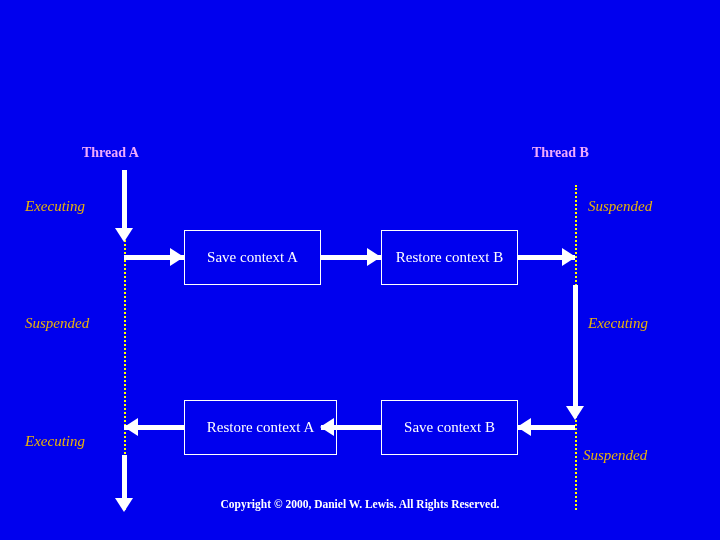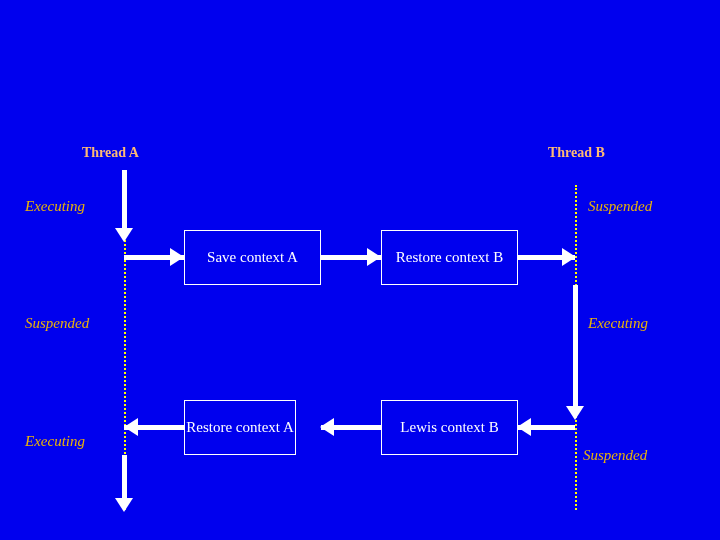--- a/index.html
+++ b/index.html
@@ -26,27 +26,27 @@
     color: #ffffff;
     font-family: "Liberation Serif", serif;
     font-size: 33px;
     font-weight: normal;
     letter-spacing: 0.2px;
   }
 
   
   .col-head {
     position: absolute;
-    color: #fdba74;
+    color: #f0abfc;
     font-family: "Liberation Serif", serif;
     font-size: 14px;
     font-weight: bold;
   }
   .head-a { left: 82px;  top: 145px; }
-  .head-b { left: 548px; top: 145px; }
+  .head-b { left: 532px; top: 145px; }
 
   
   .state {
     position: absolute;
     color: #eab308;
     font-family: "Liberation Serif", serif;
     font-size: 15px;
     font-style: italic;
   }
   .st-a-exec  { left: 25px;  top: 198px; }
@@ -66,21 +66,21 @@
     display: flex;
     align-items: center;
     justify-content: center;
     text-align: center;
     line-height: 1.15;
     box-sizing: border-box;
     background: transparent;
   }
   .box-save-a    { left: 184px; top: 230px; width: 137px; height: 55px; }
   .box-restore-b { left: 381px; top: 230px; width: 137px; height: 55px; }
-  .box-restore-a { left: 184px; top: 400px; width: 112px; height: 55px; }
+  .box-restore-a { left: 184px; top: 400px; width: 153px; height: 55px; }
   .box-save-b    { left: 381px; top: 400px; width: 137px; height: 55px; }
 
   
   .timeline {
     position: absolute;
     width: 0;
     border-left: 2px dotted #ffff00;
   }
   .tl-a { left: 124px; top: 185px; height: 325px; }
   .tl-b { left: 575px; top: 185px; height: 325px; }
@@ -188,16 +188,17 @@
   <div class="arrow arrow-right ar-to-save-a"></div>
   <div class="arrow arrow-right ar-to-restore-b"></div>
   <div class="arrow arrow-right ar-to-b"></div>
   <div class="arrow arrow-left ar-to-save-b"></div>
   <div class="arrow arrow-left ar-to-restore-a"></div>
   <div class="arrow arrow-left ar-to-a"></div>
 
   <div class="box box-restore-b">Restore context B</div>
   <div class="box box-save-a">Save context A</div>
   <div class="box box-restore-a">Restore context A</div>
-  <div class="box box-save-b">Lewis context B</div>
-
+  <div class="box box-save-b">Save context B</div>
+
+  <div class="copyright">Copyright © 2000, Daniel W. Lewis.  All Rights Reserved.</div>
 
 </div>
 
 </body></html>

